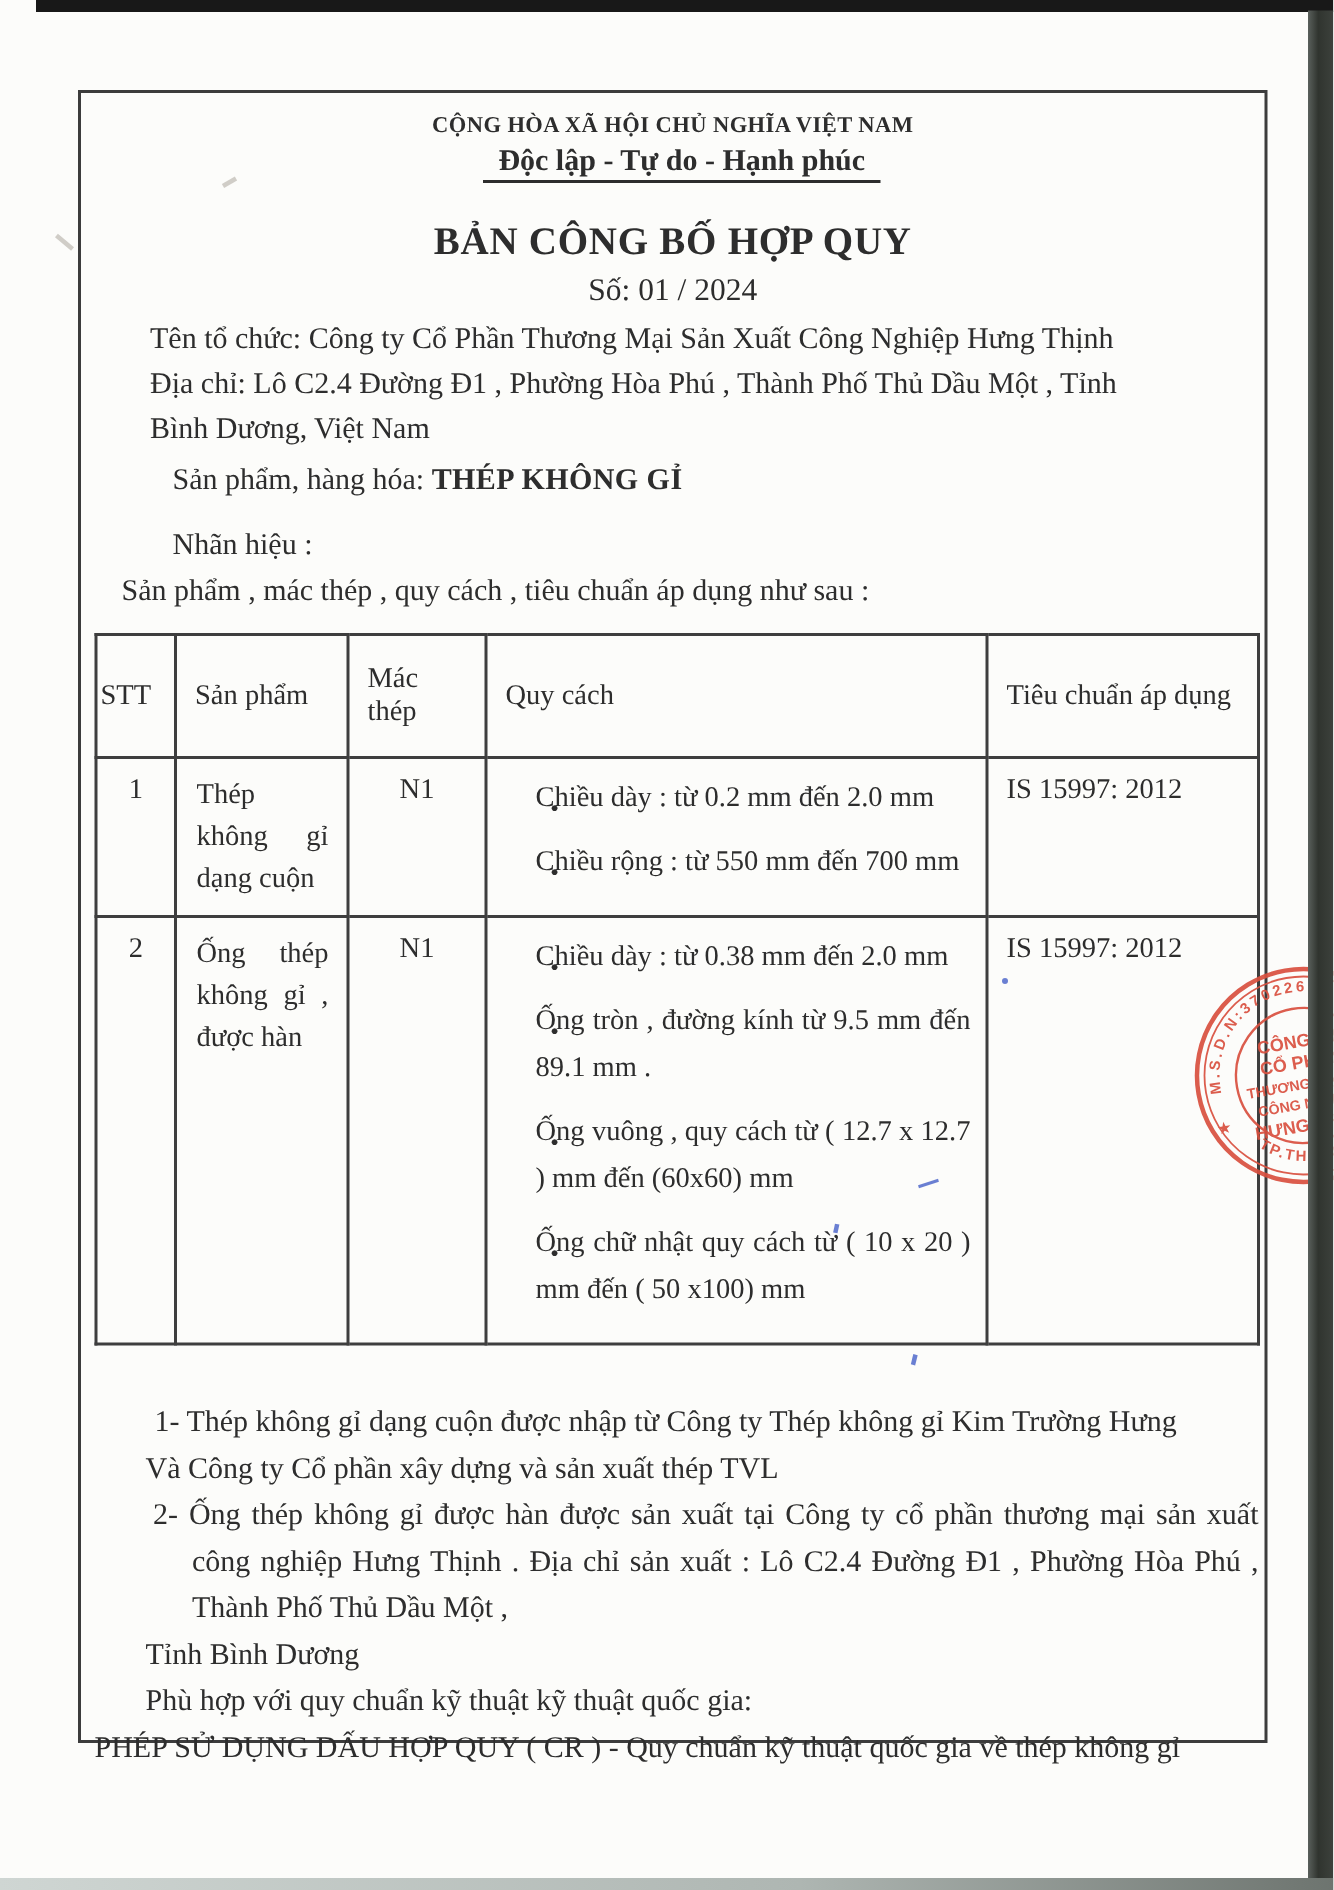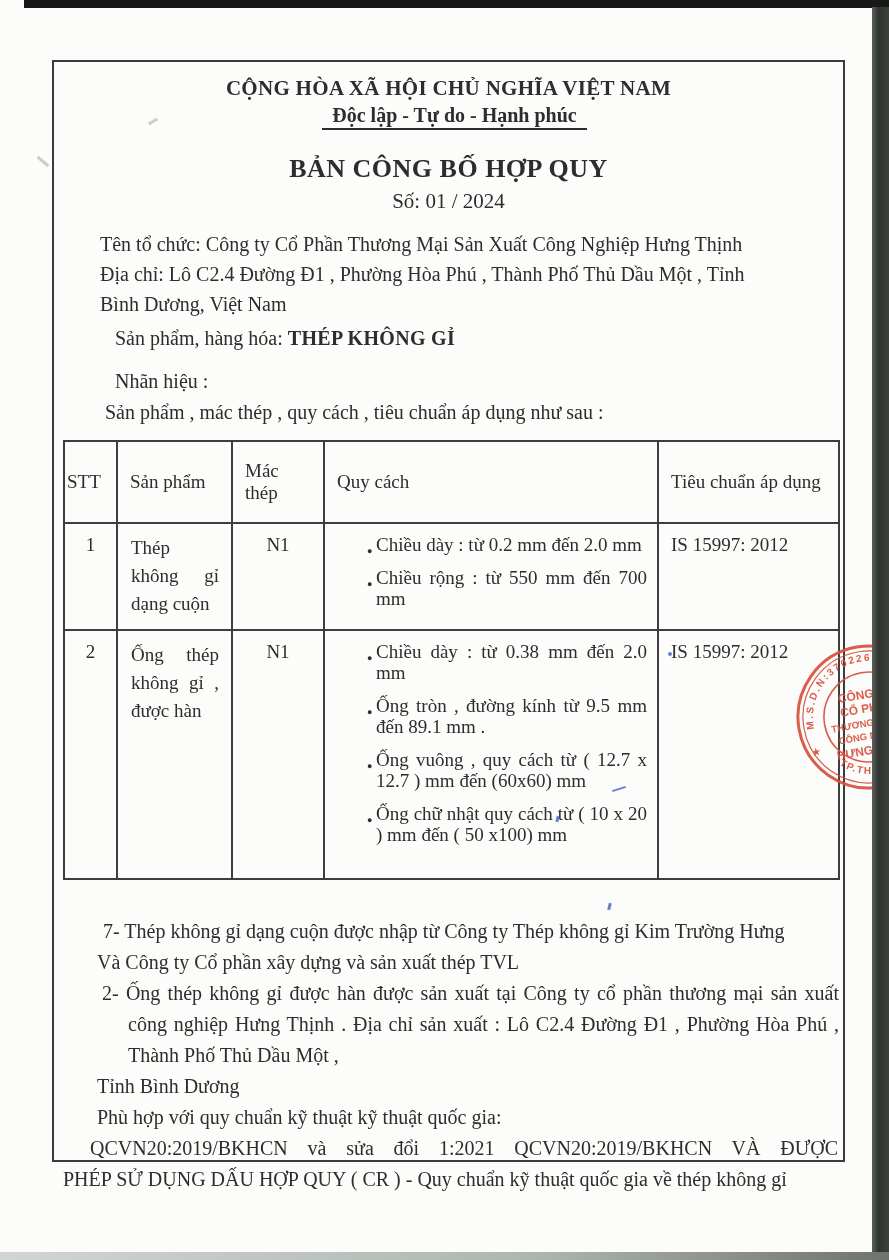--- a/index.html
+++ b/index.html
@@ -16,49 +16,49 @@
   .edge-right{position:absolute;right:0;top:7px;width:17px;height:1253px;
     background:linear-gradient(to right,#5a605c,#30342f 40%,#3c413c);z-index:6;}
   .edge-bottom{position:absolute;left:0;bottom:0;width:889px;height:8px;
     background:linear-gradient(to right,#cfd6d3,#aeb6b2 60%,#6d746f);z-index:6;}
   
   .frame{position:absolute;left:52px;top:60px;width:789px;height:1098px;
     border:2px solid #3c3c3c;z-index:1;background:transparent;}
   .content{position:absolute;left:52px;top:62px;width:793px;z-index:2;}
 
   .c{text-align:center;}
-  .national{margin-top:14px;font-size:21px;font-weight:bold;letter-spacing:.3px;}
+  .national{margin-top:14px;font-size:15px;font-weight:bold;letter-spacing:.3px;}
   .motto{margin-top:3px;font-size:20px;font-weight:bold;margin-left:12px;}
   .motto span{display:inline-block;border-bottom:2px solid #2d2d2d;padding:0 10px 1px 10px;}
   .doc-title{margin-top:24px;font-size:26px;font-weight:bold;letter-spacing:.5px;}
   .doc-no{margin-top:5px;font-size:21px;}
 
   .para{font-size:20px;line-height:30px;}
-  .info{margin-top:15px;padding-left:48px;padding-right:28px;}
+  .info{margin-top:5px;padding-left:48px;padding-right:28px;}
   .phone{margin-top:3px;padding-left:48px;}
   .product{margin-top:4px;padding-left:63px;}
   .product b{font-size:20px;letter-spacing:.3px;}
   .brand{padding-left:63px;margin-top:13px;}
-  .intro{padding-left:53px;margin-top:1px;font-family:Liberation Serif, serif;}
+  .intro{padding-left:29px;margin-top:1px;font-family:Liberation Serif, serif;}
 
   table.spec{border-collapse:collapse;table-layout:fixed;
     margin:13px 0 0 11px;width:775px;font-size:19px;}
   table.spec col.c1{width:53px;}  table.spec col.c2{width:115px;}
   table.spec col.c3{width:92px;}  table.spec col.c4{width:334px;}
   table.spec col.c5{width:181px;}
   table.spec th,table.spec td{border:2px solid #3e3e3e;font-weight:normal;}
   table.spec th{height:40px;text-align:left;padding:2px 8px 2px 12px;font-size:19px;}
   table.spec th.hc{text-align:left;padding:20px 2px;}
   td.stt{height:93px;vertical-align:top;text-align:center;padding-top:10px;}
   td.prod{vertical-align:top;text-align:justify;padding:10px 12px 0 13px;line-height:28px;}
   td.grade{vertical-align:top;text-align:center;padding-top:10px;}
   td.std{vertical-align:top;text-align:left;padding:10px 6px 0 12px;}
   td.qc{vertical-align:top;padding:10px 10px 8px 0;}
   td.qc ul{margin:0;padding:0;list-style:none;}
-  td.qc li{position:relative;margin:0 0 12px 0;padding-left:51px;text-align:justify;line-height:21px;}
+  td.qc li{position:relative;margin:0 0 12px 0;padding-left:32px;text-align:justify;line-height:31px;}
   td.qc li::before{content:"●";position:absolute;left:42px;top:7px;font-size:9px;color:#2d2d2d;}
   tr.r2 td.stt{height:236px;}
 
   .notes{margin-top:36px;font-size:20px;line-height:31px;}
   .n-l1{padding-left:51px;}
   .n-l2{padding-left:45px;}
   .jl{text-align:justify;text-align-last:justify;}
   .n2-l1{padding-left:50px;padding-right:6px;}
   .n2-wrap{padding-left:76px;padding-right:6px;}
   .plain-l{padding-left:45px;}
@@ -147,28 +147,27 @@
                 <li>Ống vuông , quy cách từ ( 12.7 x 12.7 ) mm đến (60x60) mm</li>
                 <li>Ống chữ nhật quy cách từ ( 10 x 20 ) mm đến ( 50 x100) mm</li>
               </ul>
             </td>
         <td class="std">IS 15997: 2012</td>
       </tr>
     </tbody>
       </table>
 
     <div class="notes">
-      <div class="n-l1">7- Thép không gỉ dạng cuộn được nhập từ Công ty Thép không gỉ Kim Trường Hưng</div>
+      <div class="n-l1">1- Thép không gỉ dạng cuộn được nhập từ Công ty Thép không gỉ Kim Trường Hưng</div>
       <div class="n-l2">Và Công ty Cổ phần xây dựng và sản xuất thép TVL</div>
       <div class="n2-l1 jl">2- Ống thép không gỉ được hàn được sản xuất tại Công ty cổ phần thương mại sản xuất</div>
       <div class="n2-wrap jl">công nghiệp Hưng Thịnh . Địa chỉ sản xuất : Lô C2.4 Đường Đ1 , Phường Hòa Phú ,</div>
       <div class="n2-wrap">Thành Phố Thủ Dầu Một ,</div>
       <div class="plain-l">Tỉnh Bình Dương</div>
       <div class="plain-l">Phù hợp với quy chuẩn kỹ thuật kỹ thuật quốc gia:</div>
-      <div class="q-l1 jl">QCVN20:2019/BKHCN và sửa đổi 1:2021 QCVN20:2019/BKHCN VÀ ĐƯỢC</div>
       <div class="q-l2">PHÉP SỬ DỤNG DẤU HỢP QUY ( CR ) -  Quy chuẩn kỹ thuật quốc gia về thép không gỉ</div>
     </div>
   </div>
 
   <div class="mark blue" style="left:668px;top:652px;width:4px;height:4px;border-radius:50%;"></div>
   <div class="mark blue" style="left:612px;top:788px;width:14px;height:2px;transform:rotate(-18deg);"></div>
   <div class="mark blue" style="left:556px;top:816px;width:3px;height:6px;transform:rotate(12deg);"></div>
   <div class="mark blue" style="left:608px;top:903px;width:3px;height:7px;transform:rotate(14deg);"></div>
 
   <svg class="stamp" viewBox="0 0 150 150">

